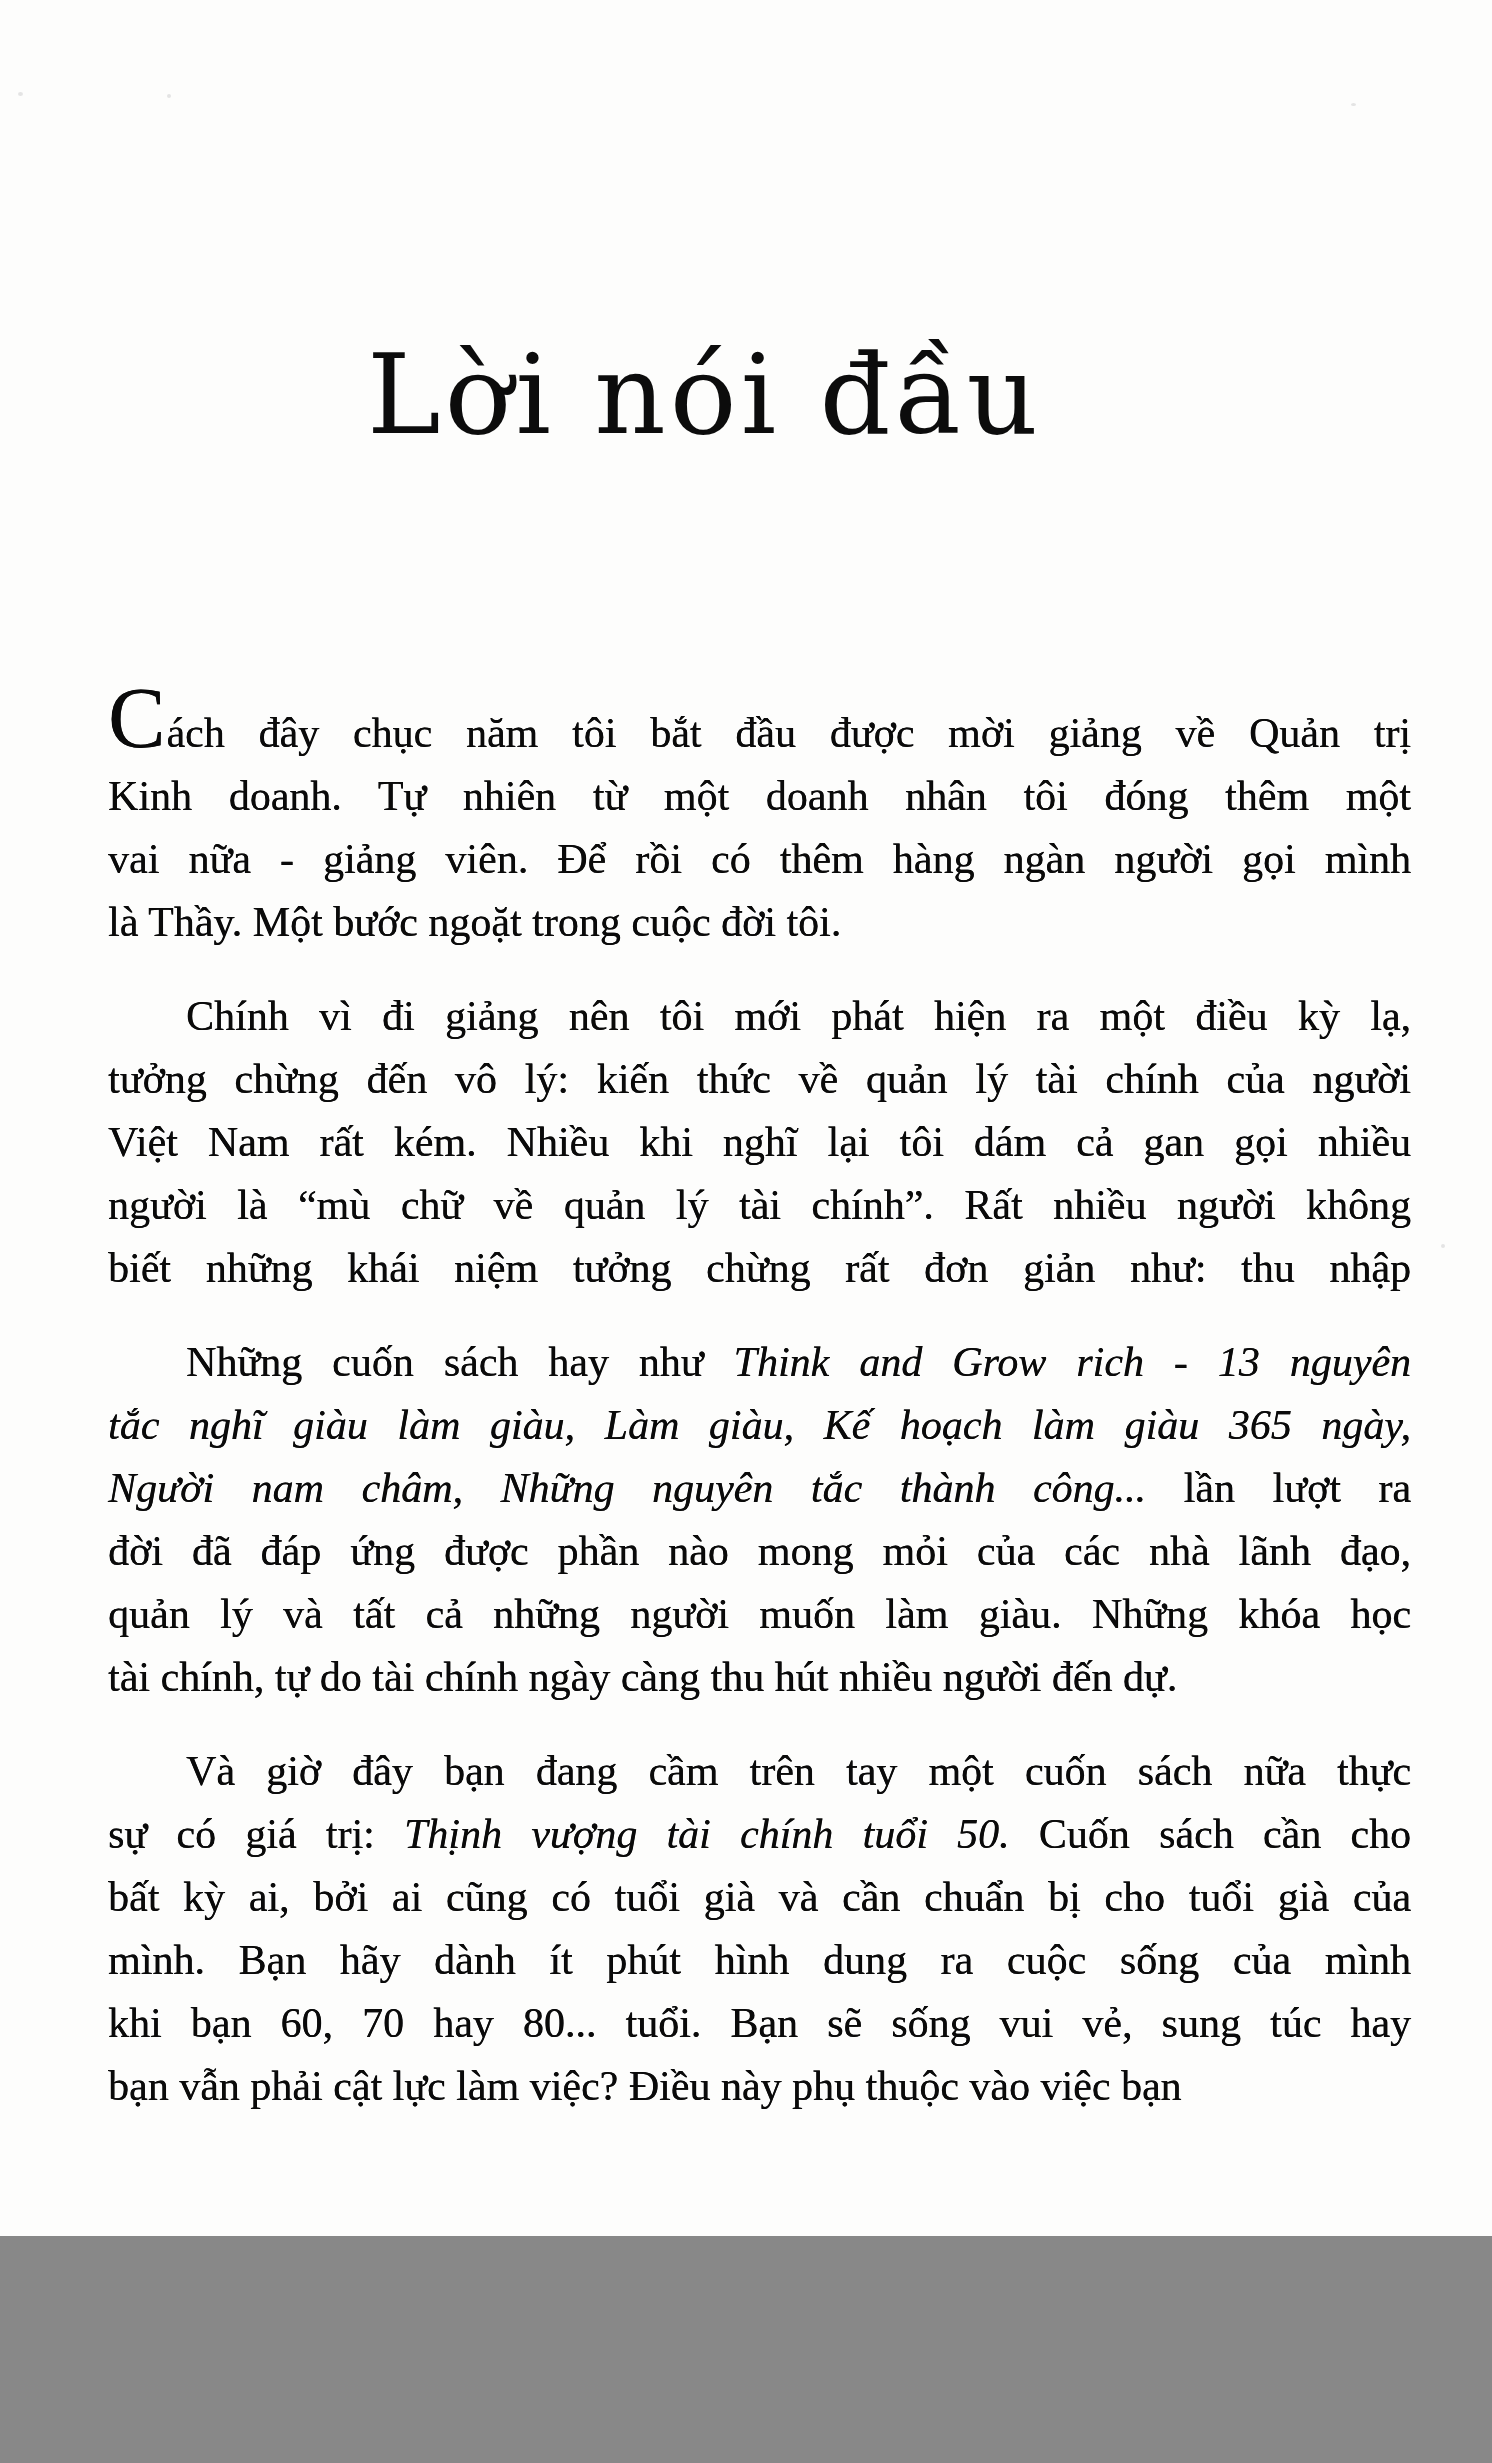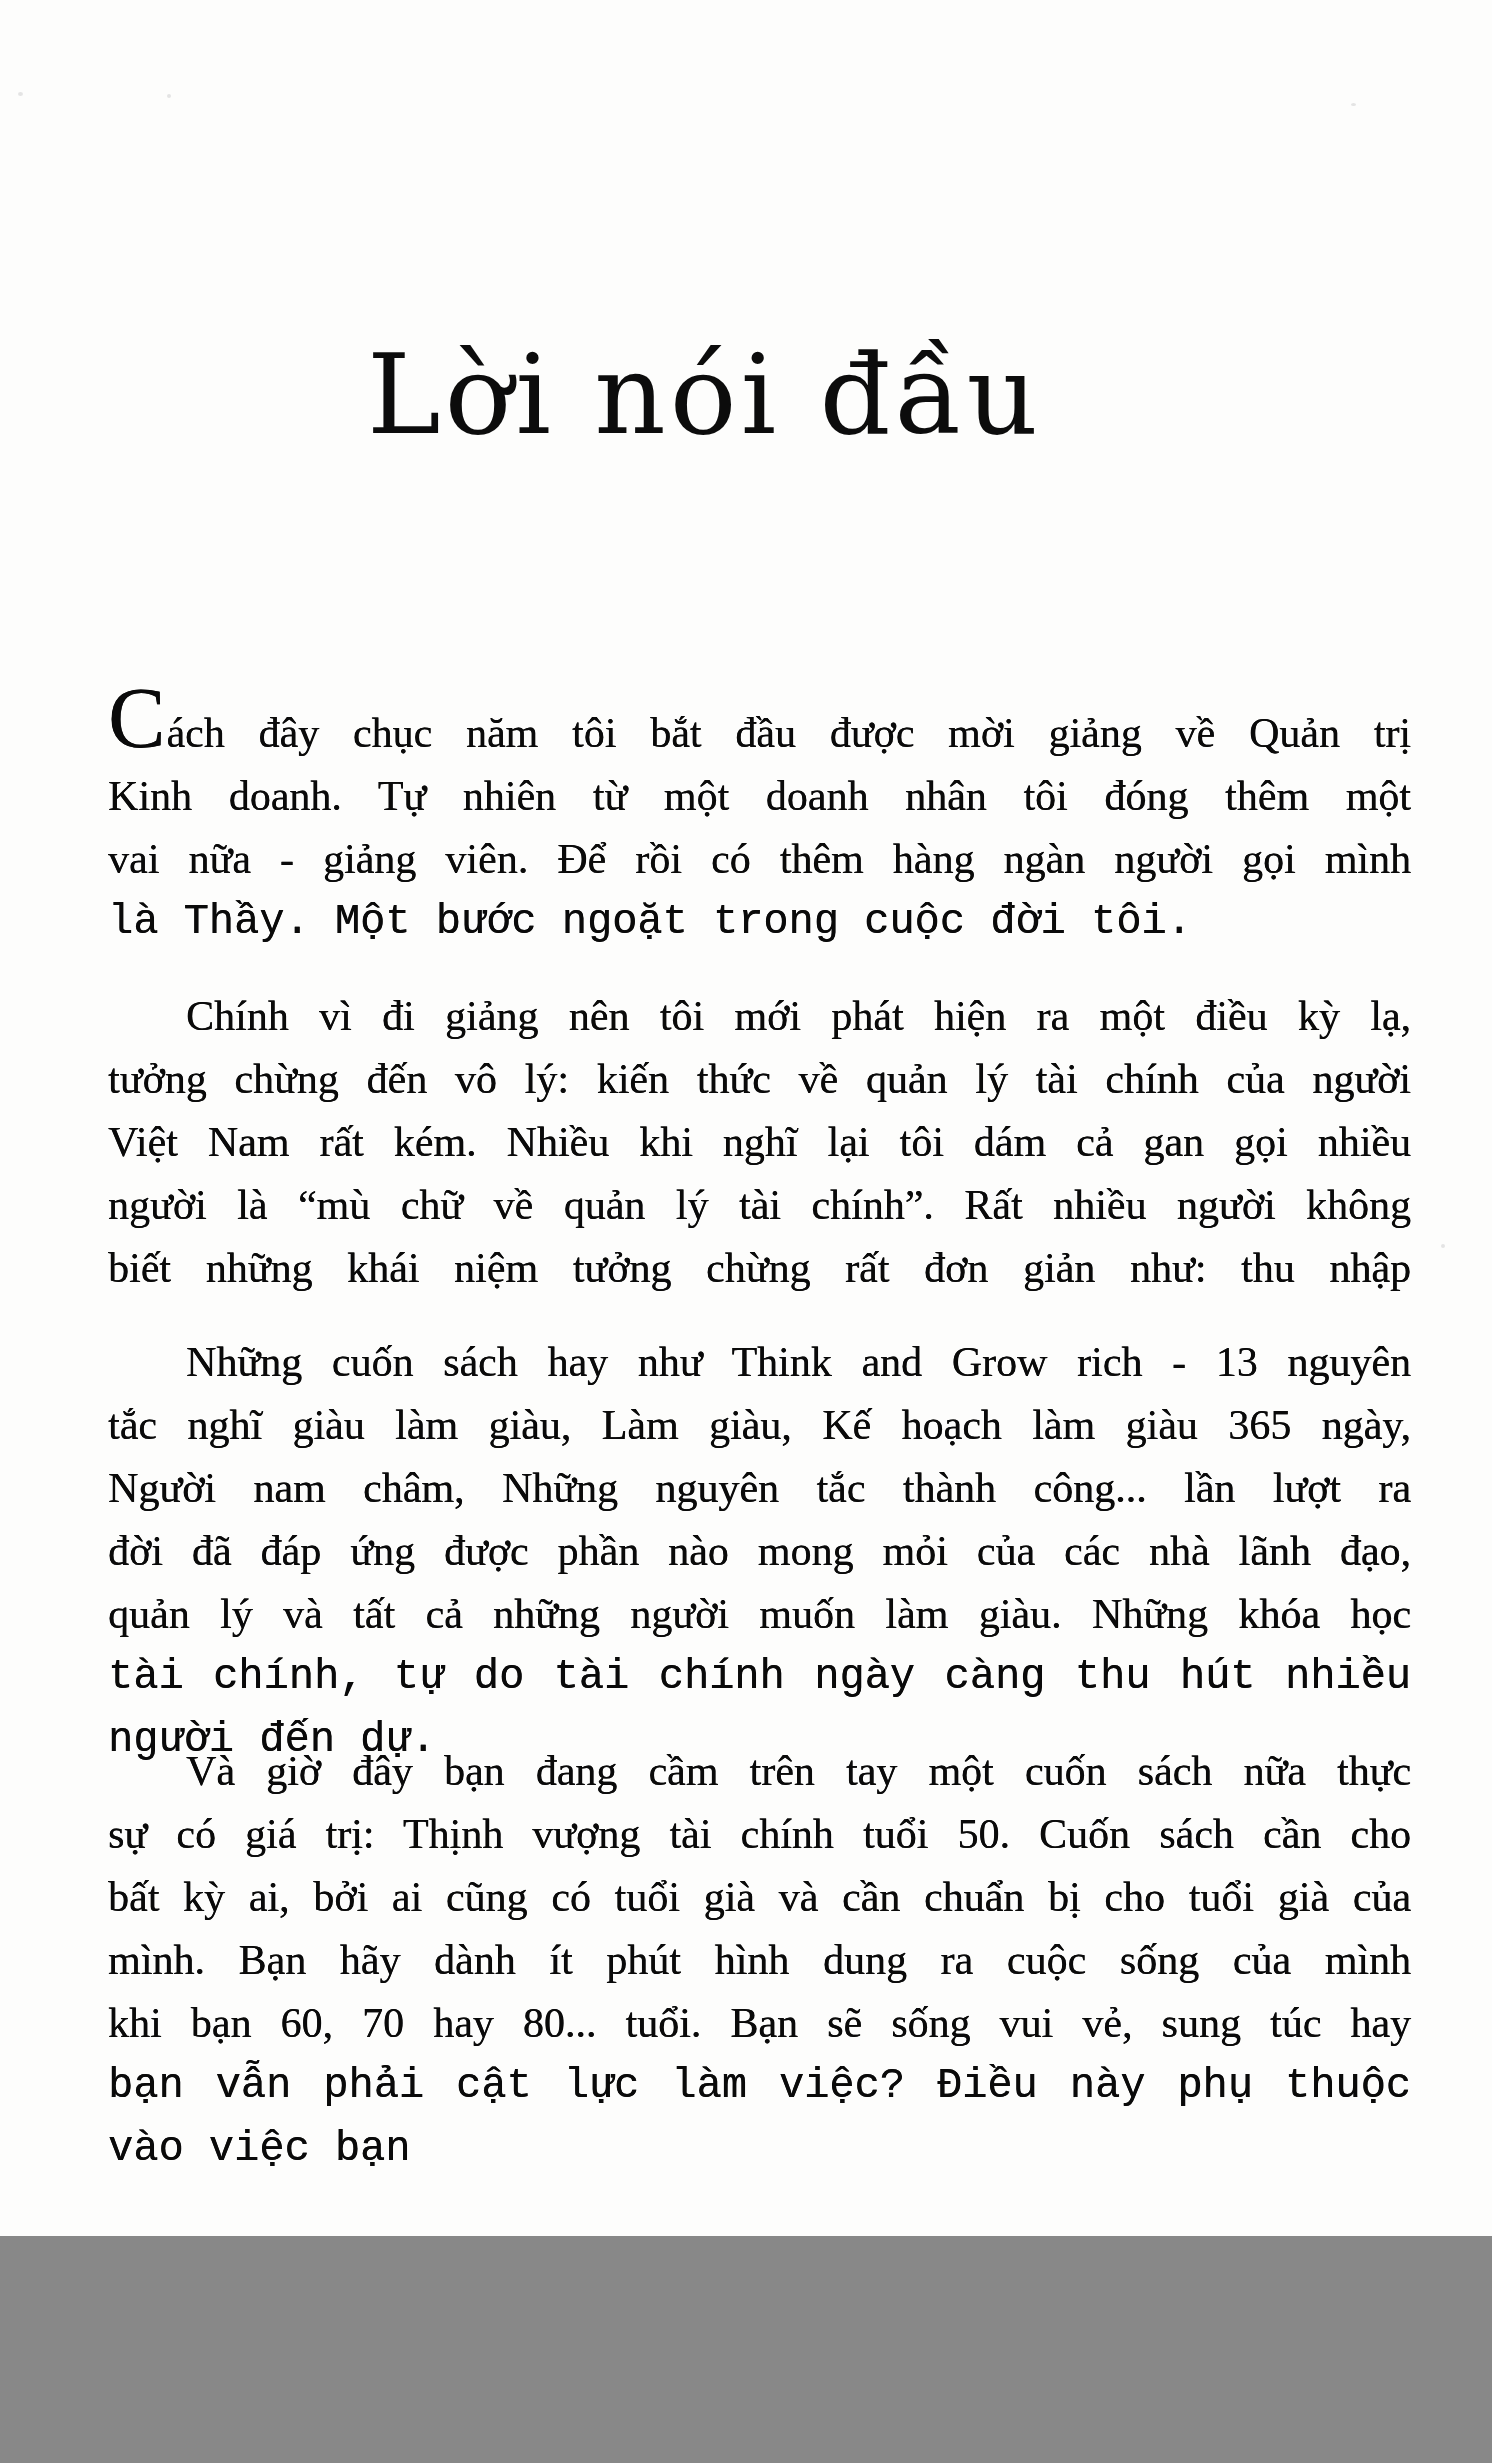--- a/index.html
+++ b/index.html
@@ -36,26 +36,25 @@
   .para{margin:0;}
   .para + .para{margin-top:31px;}
   .line{
     text-align:justify;
     text-align-last:justify;
     height:63px;
     overflow:visible;
   }
   .line.last{
     text-align-last:left;
-    font-family:Liberation Mono, monospace;
   }
   .line.indent{
     padding-left:78px;
   }
-  .it{}
+  .it{font-style:italic;}
   .dropcap{
     font-size:86px;
     line-height:0;
     letter-spacing:1px;
   }
   .footer{
     position:absolute;
     top:2318px;left:0;width:1493px;height:50px;
     font-family:"Liberation Sans", sans-serif;
   }

